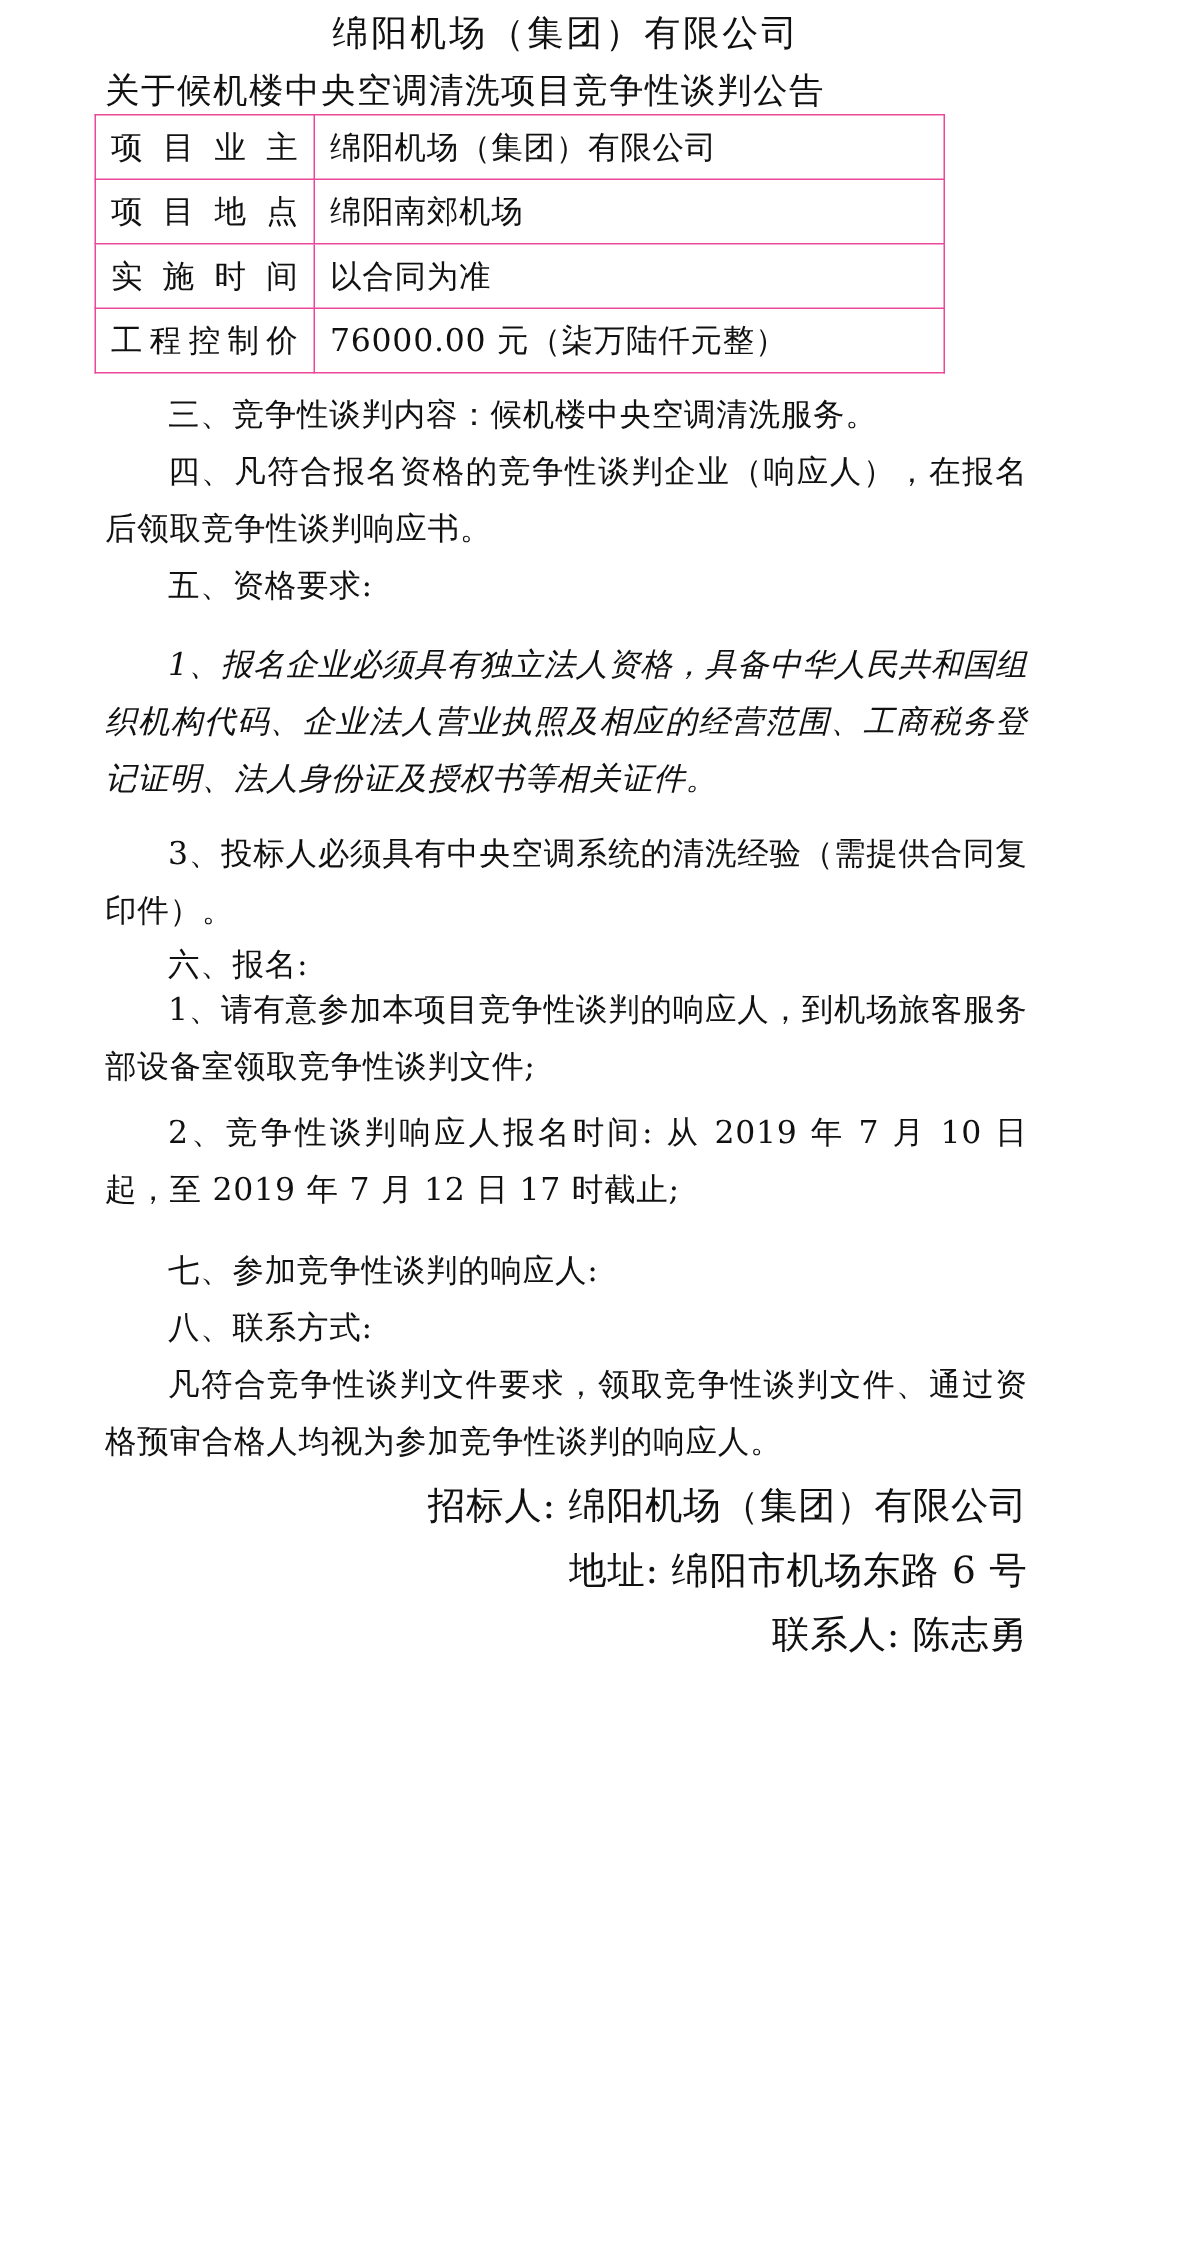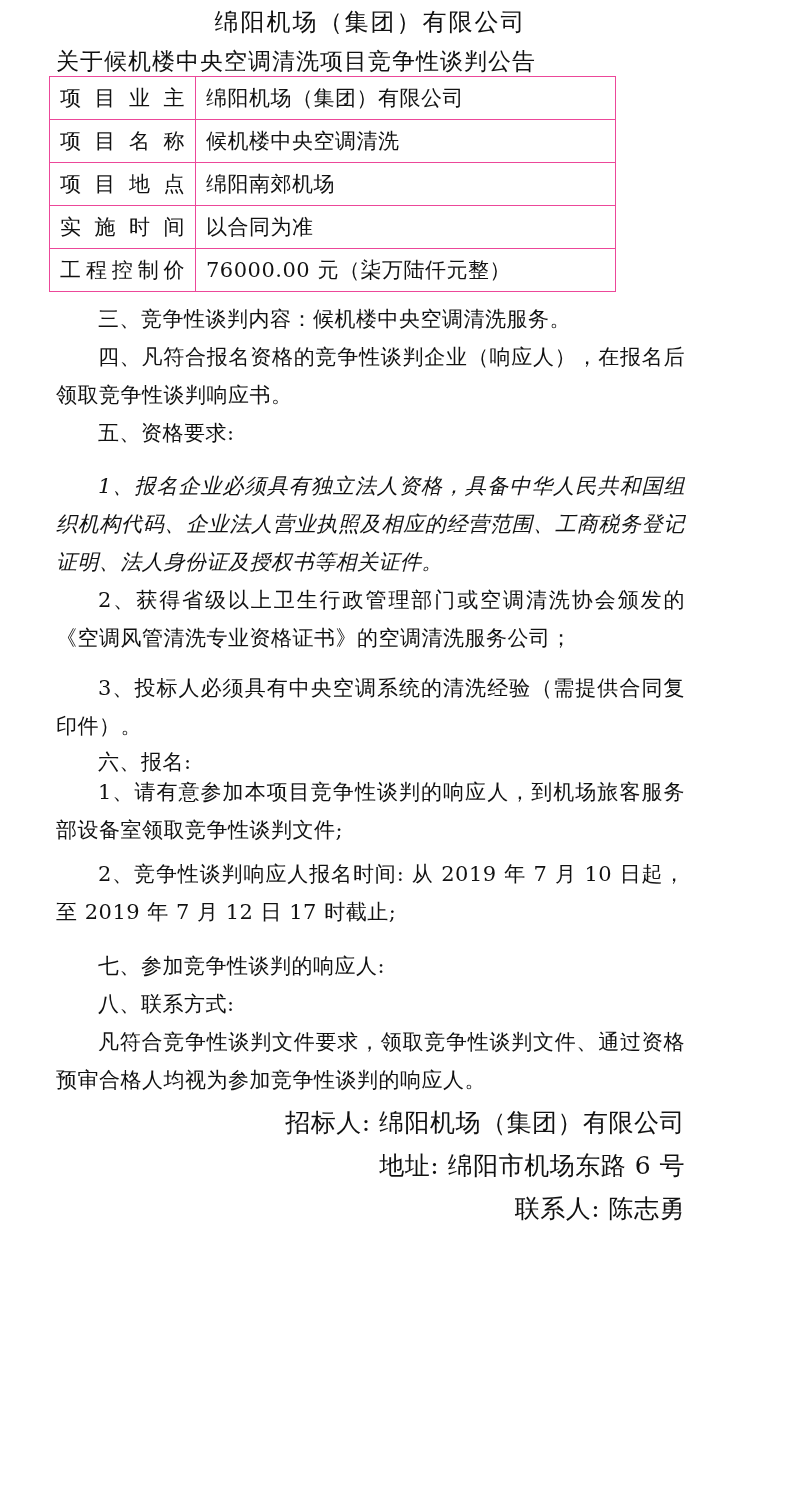--- a/index.html
+++ b/index.html
@@ -8,21 +8,21 @@
     background: #ffffff;
     color: #111111;
     font-family: "DejaVu Serif", "Liberation Serif", serif;
   }
   .page {
     position: relative;
     box-sizing: border-box;
     width: 793px;
     height: 1506px;
     margin: 0;
-    padding: 6px 108px 0 56px;
+    padding: 6px 108px 0 70px;
     background: #ffffff;
     overflow: hidden;
     border-radius: 10px;
   }
   .doc-title {
     margin: 0;
     font-size: 24px;
     line-height: 32px;
     font-weight: normal;
     text-align: center;
@@ -92,43 +92,38 @@
   <h2 class="doc-subtitle">关于候机楼中央空调清洗项目竞争性谈判公告</h2>
 
 
   <table class="overview">
     <tbody>
       <tr>
         <td class="cell-label">项目业主</td>
         <td class="cell-value">绵阳机场（集团）有限公司</td>
       </tr>
       <tr>
-        <td class="cell-label">项目名称</td>
-        <td class="cell-value">候机楼中央空调清洗</td>
-      </tr>
-      <tr>
         <td class="cell-label">项目地点</td>
         <td class="cell-value">绵阳南郊机场</td>
       </tr>
       <tr>
         <td class="cell-label">实施时间</td>
         <td class="cell-value">以合同为准</td>
       </tr>
       <tr>
         <td class="cell-label">工程控制价</td>
         <td class="cell-value">76000.00 元（柒万陆仟元整）</td>
       </tr>
     </tbody>
   </table>
 
   <p class="para mt8">三、竞争性谈判内容：候机楼中央空调清洗服务。</p>
   <p class="para">四、凡符合报名资格的竞争性谈判企业（响应人），在报名后领取竞争性谈判响应书。</p>
   <p class="para">五、资格要求:</p>
   <p class="para mt15">1、报名企业必须具有独立法人资格，具备中华人民共和国组织机构代码、企业法人营业执照及相应的经营范围、工商税务登记证明、法人身份证及授权书等相关证件。</p>
-  <p class="para">2、获得省级以上卫生行政管理部门或空调清洗协会颁发的《空调风管清洗专业资格证书》的空调清洗服务公司；</p>
   <p class="para mt12">3、投标人必须具有中央空调系统的清洗经验（需提供合同复印件）。</p>
   <p class="para tight mt6">六、报名:</p>
   <p class="para">1、请有意参加本项目竞争性谈判的响应人，到机场旅客服务部设备室领取竞争性谈判文件;</p>
   <p class="para mt6">2、竞争性谈判响应人报名时间: 从 2019 年 7 月 10 日起，至 2019 年 7 月 12 日 17 时截止;</p>
   <p class="para mt16">七、参加竞争性谈判的响应人:</p>
   <p class="para">八、联系方式:</p>
   <p class="para">凡符合竞争性谈判文件要求，领取竞争性谈判文件、通过资格预审合格人均视为参加竞争性谈判的响应人。</p>
 
   <p class="contact mt11">招标人: 绵阳机场（集团）有限公司</p>
   <p class="contact">地址: 绵阳市机场东路 6 号</p>

